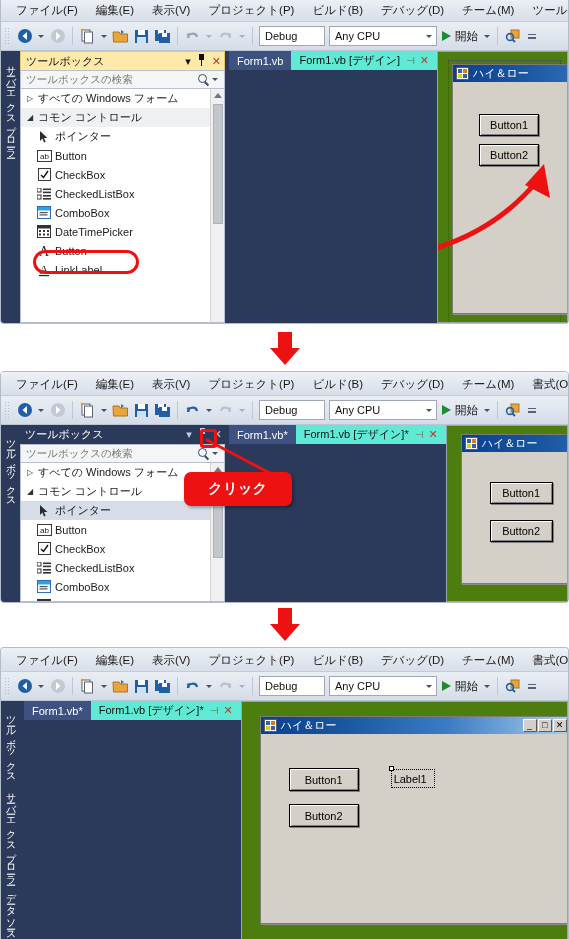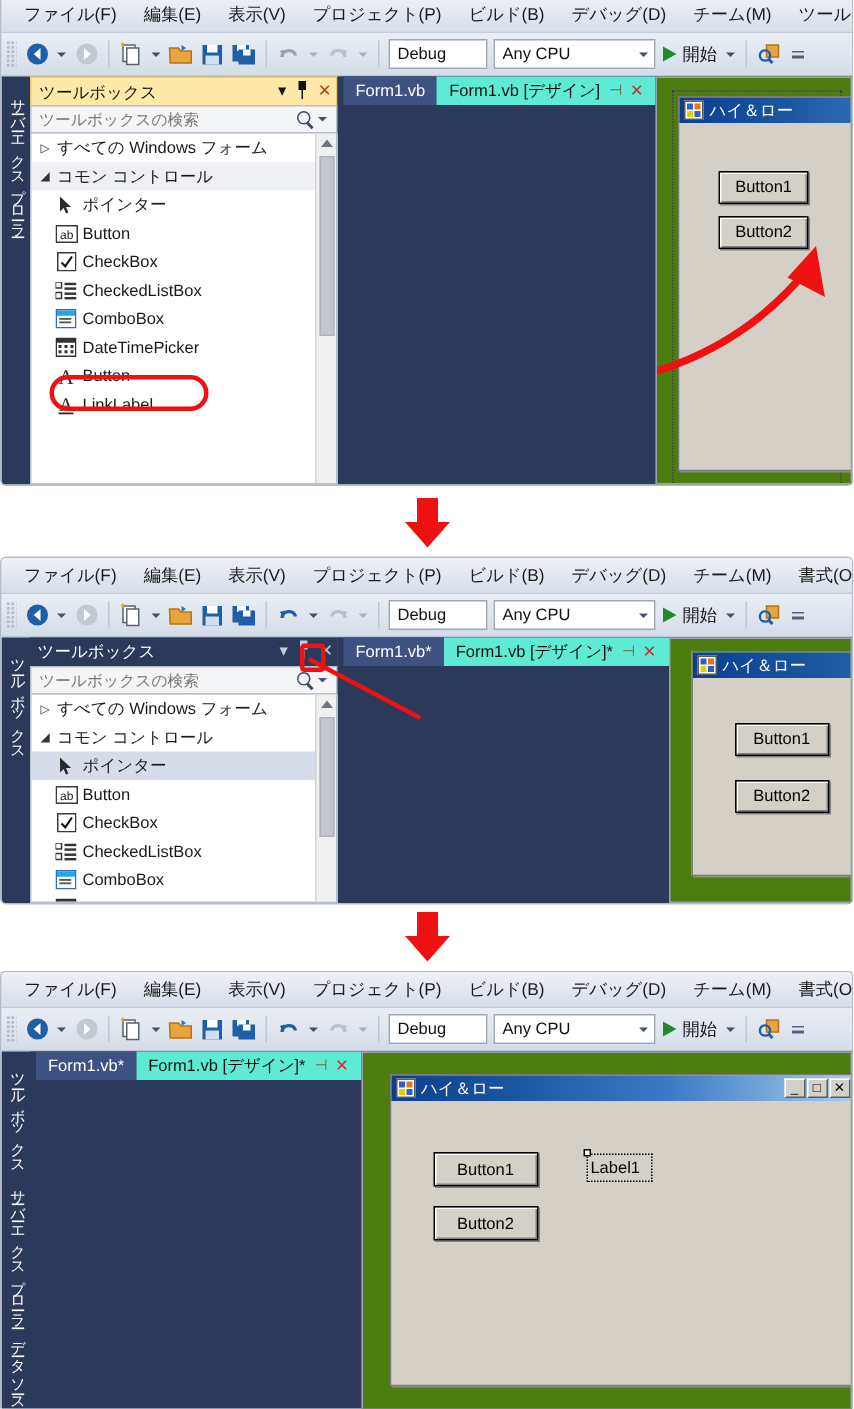--- a/index.html
+++ b/index.html
@@ -738,20 +738,23 @@
           </div>
         </div>
       </div>
     </div>
 
     <div class="redring sq" style="left:199px; top:57px; width:17px; height:19px;"></div>
 
     <svg class="arrowsvg" style="left:180px; top:60px;" width="110" height="70" viewBox="0 0 110 70">
       <path d="M98 46 L26 8" stroke="#ee1111" stroke-width="3" fill="none" stroke-linecap="round"></path>
     </svg>
+    <div class="callout" style="left:183px; top:100px; width:108px; height:34px;">
+      <span>クリック</span>
+    </div>
   </div>
 
   <div class="downarrow" style="top:608px;">
     <svg width="40" height="34" viewBox="0 0 40 34">
       <path d="M13 0 h14 v16 h8 L20 33 L5 16 h8 z" fill="#ee1111"></path>
     </svg>
   </div>
 
   <div class="vswin p3">
 

